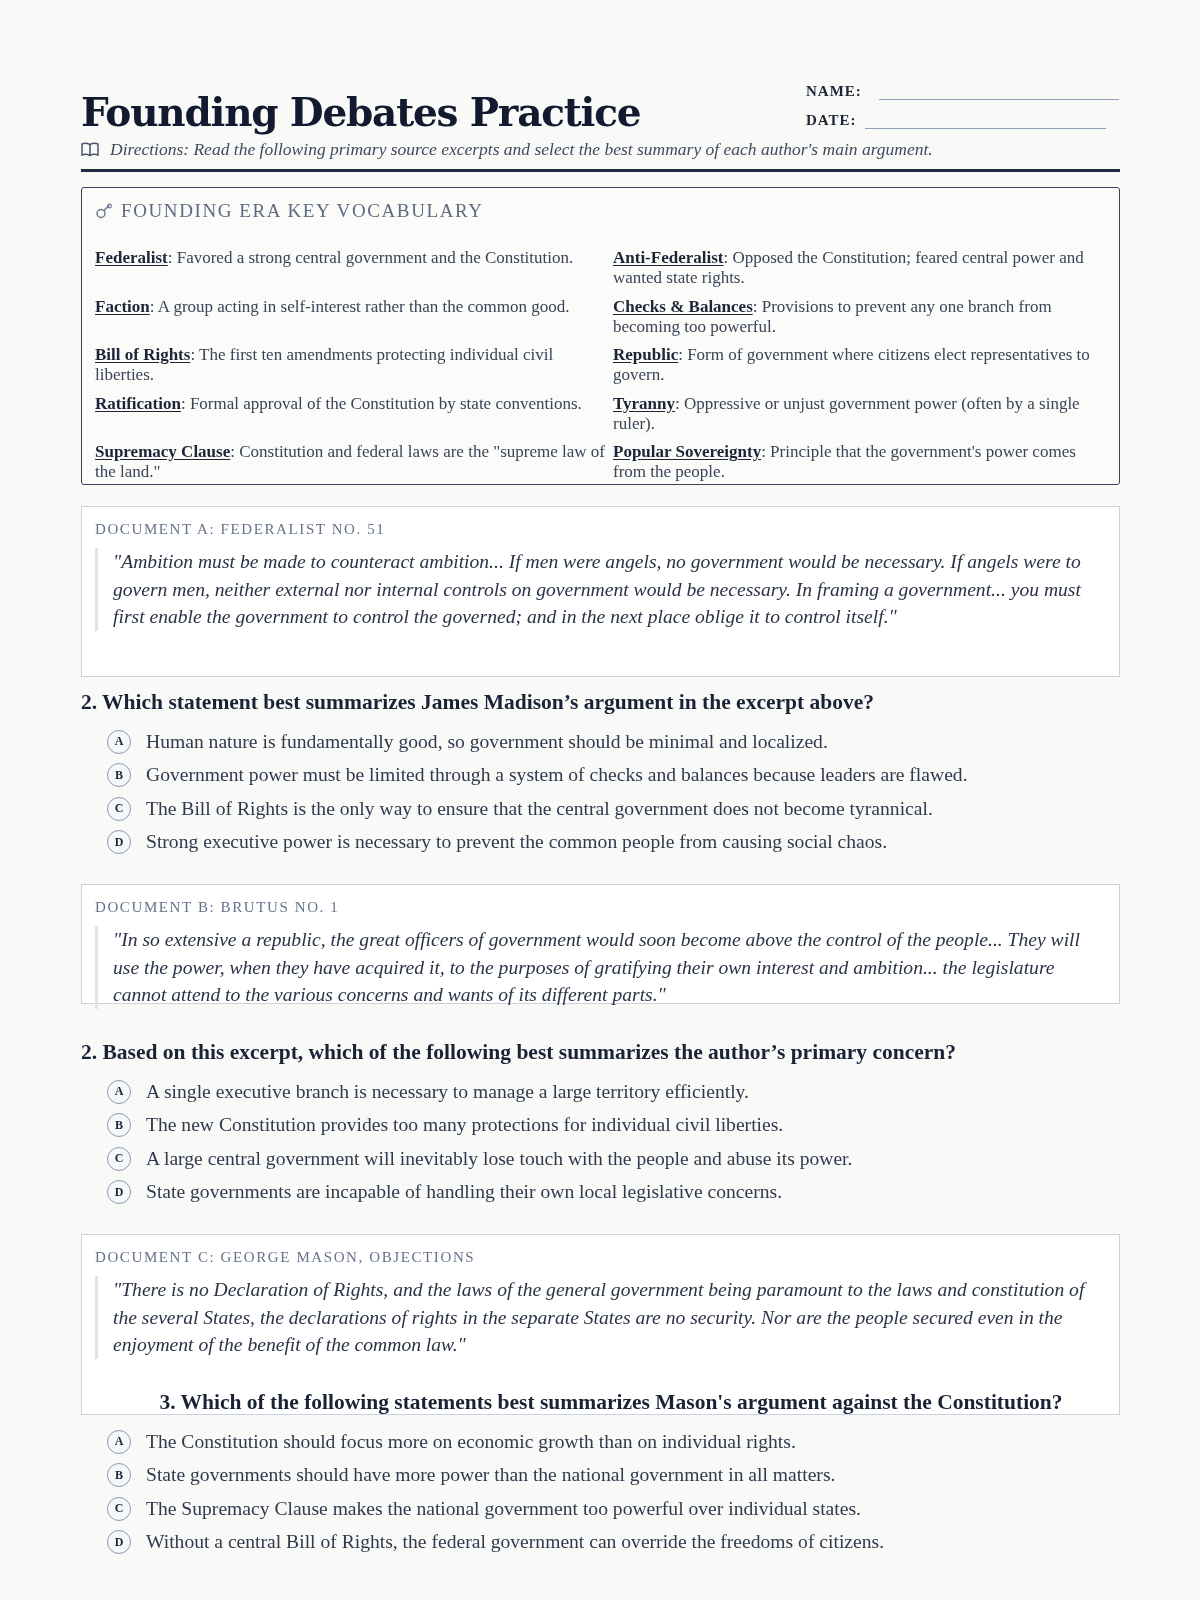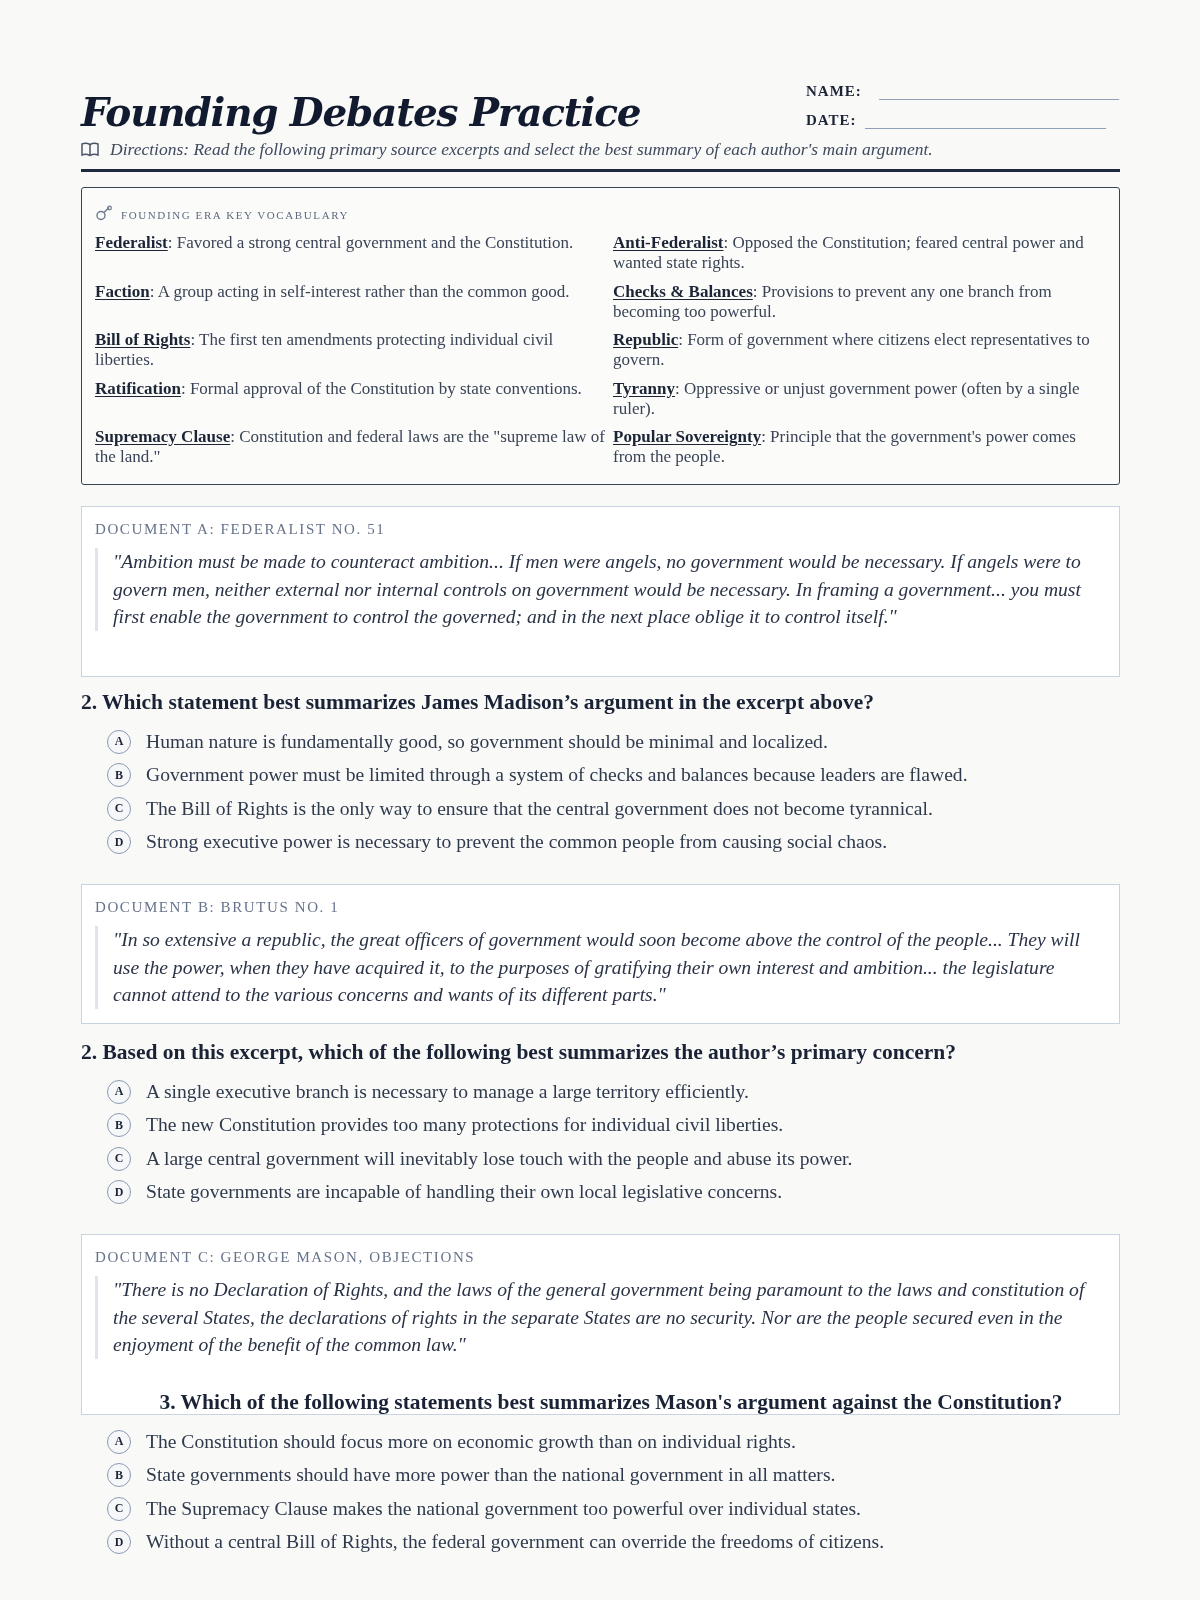--- a/index.html
+++ b/index.html
@@ -10,21 +10,21 @@
       position: relative;
       overflow: hidden;
     }
     .page { position: absolute; left: 81px; top: 0; width: 1039px; }
 
     
     .header { position: relative; height: 172px; }
     .title {
       position: absolute; left: 0; top: 88px;
       font-family: "DejaVu Serif", "Liberation Serif", serif;
-      font-style: italic; font-weight: bold;
+      font-weight: bold;
       font-size: 39px; letter-spacing: -1.2px;
       color: #111a2e;
       line-height: 48px;
       white-space: nowrap;
     }
     .field-row {
       position: absolute; display: flex; align-items: flex-end;
       font-family: "Liberation Serif", serif;
       font-weight: bold; font-size: 15px; letter-spacing: 1px;
       color: #1c2536;
@@ -50,24 +50,24 @@
     }
 
     
     .vocab {
       position: absolute; left: 0; top: 187px; width: 1039px; height: 298px;
       border: 1.5px solid #3a4458; border-radius: 3px;
       background: #fbfbfa;
       padding: 13px 13px 0 13px;
     }
     .vocab-title {
-      display: flex; align-items: flex-end;
-      font-family: "Liberation Serif", serif;
-      font-size: 11px; letter-spacing: 1.6px; color: #5d6a80;
-      font-weight: normal; height: 20px; margin-bottom: 12px;
+      display: flex; align-items: center;
+      font-family: "Liberation Serif", serif;
+      font-size: 19px; letter-spacing: 1.6px; color: #5d6a80;
+      font-weight: normal; height: 20px; margin-bottom: 27px;
     }
     .key-icon { width: 18px; height: 16px; margin-right: 8px; }
     .vocab-grid {
       display: grid; grid-template-columns: 518px 500px;
       column-gap: 0; row-gap: 0;
     }
     .vocab-item {
       font-family: "Liberation Serif", serif;
       font-size: 17px; line-height: 20px; color: #3a4456;
       height: 48.5px;
@@ -192,21 +192,21 @@
           <span class="bubble">C</span>
           <span class="option-text">The Bill of Rights is the only way to ensure that the central government does not become tyrannical.</span>
         </div>
       <div class="option">
           <span class="bubble">D</span>
           <span class="option-text">Strong executive power is necessary to prevent the common people from causing social chaos.</span>
         </div>
     </div>
   </div>
 
-  <div class="doc" style="top:884px; height:140px;">
+  <div class="doc" style="top:884px; height:120px;">
     <div class="doc-label">DOCUMENT B: BRUTUS NO. 1</div>
     <div class="doc-quote">"In so extensive a republic, the great officers of government would soon become above the control of the people... They will use the power, when they have acquired it, to the purposes of gratifying their own interest and ambition... the legislature cannot attend to the various concerns and wants of its different parts."</div>
   </div>
 
   <div class="question" style="top:1038px;">
     <div class="q-text">2. Based on this excerpt, which of the following best summarizes the author’s primary concern?</div>
     <div class="options">
       <div class="option">
           <span class="bubble">A</span>
           <span class="option-text">A single executive branch is necessary to manage a large territory efficiently.</span>

